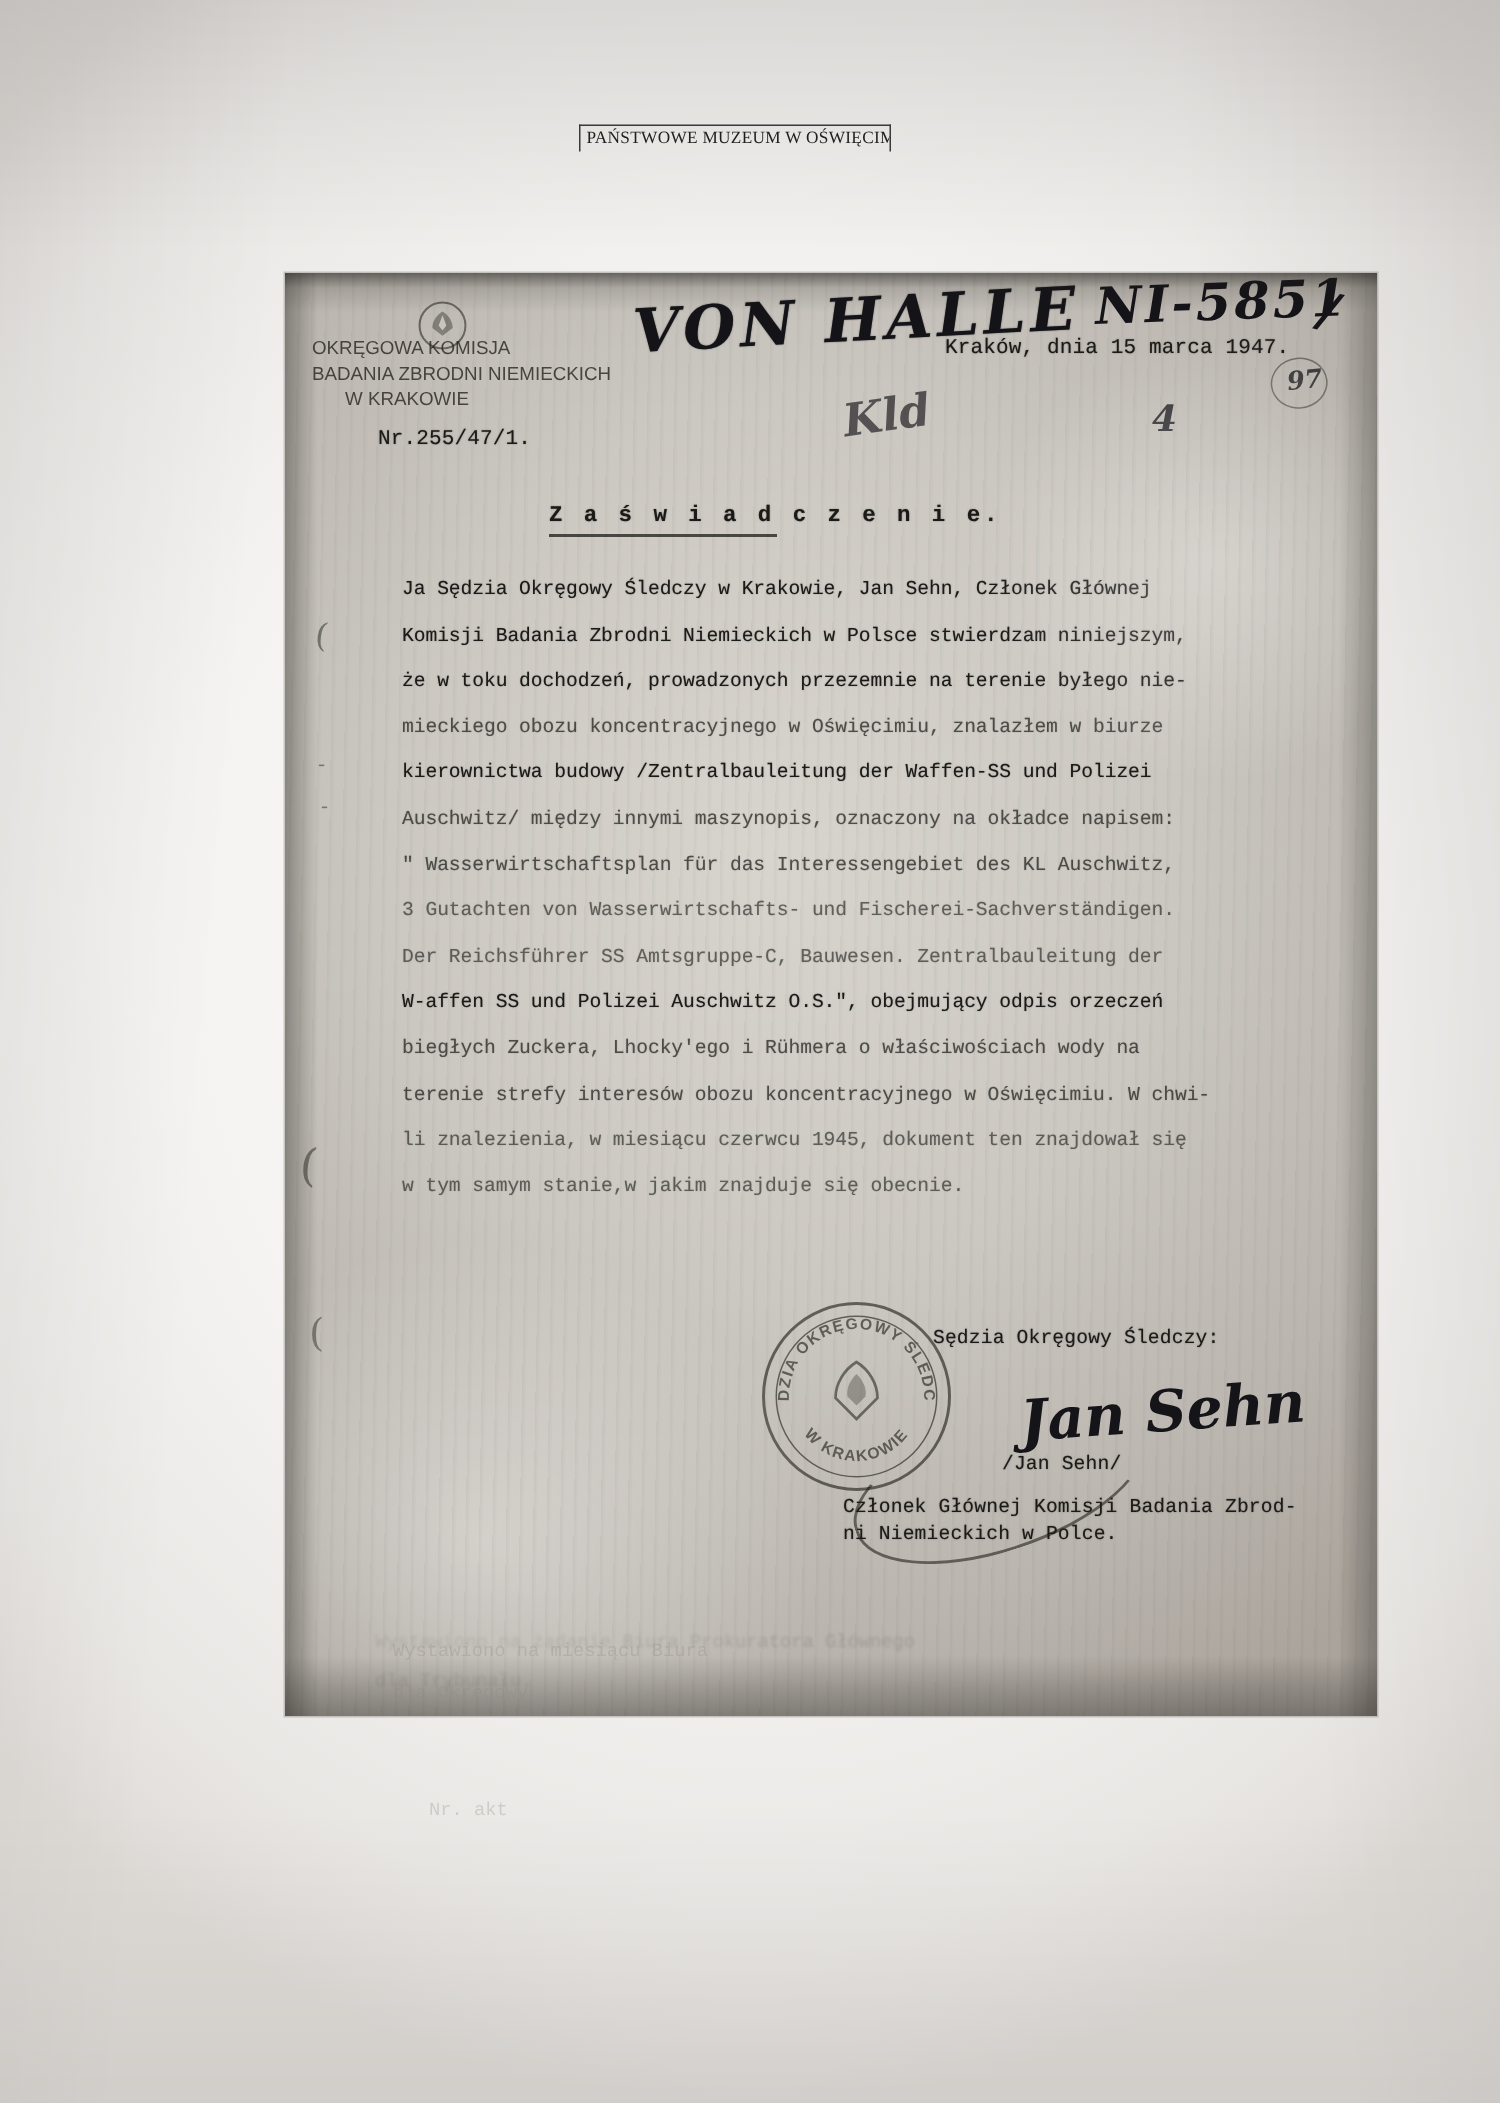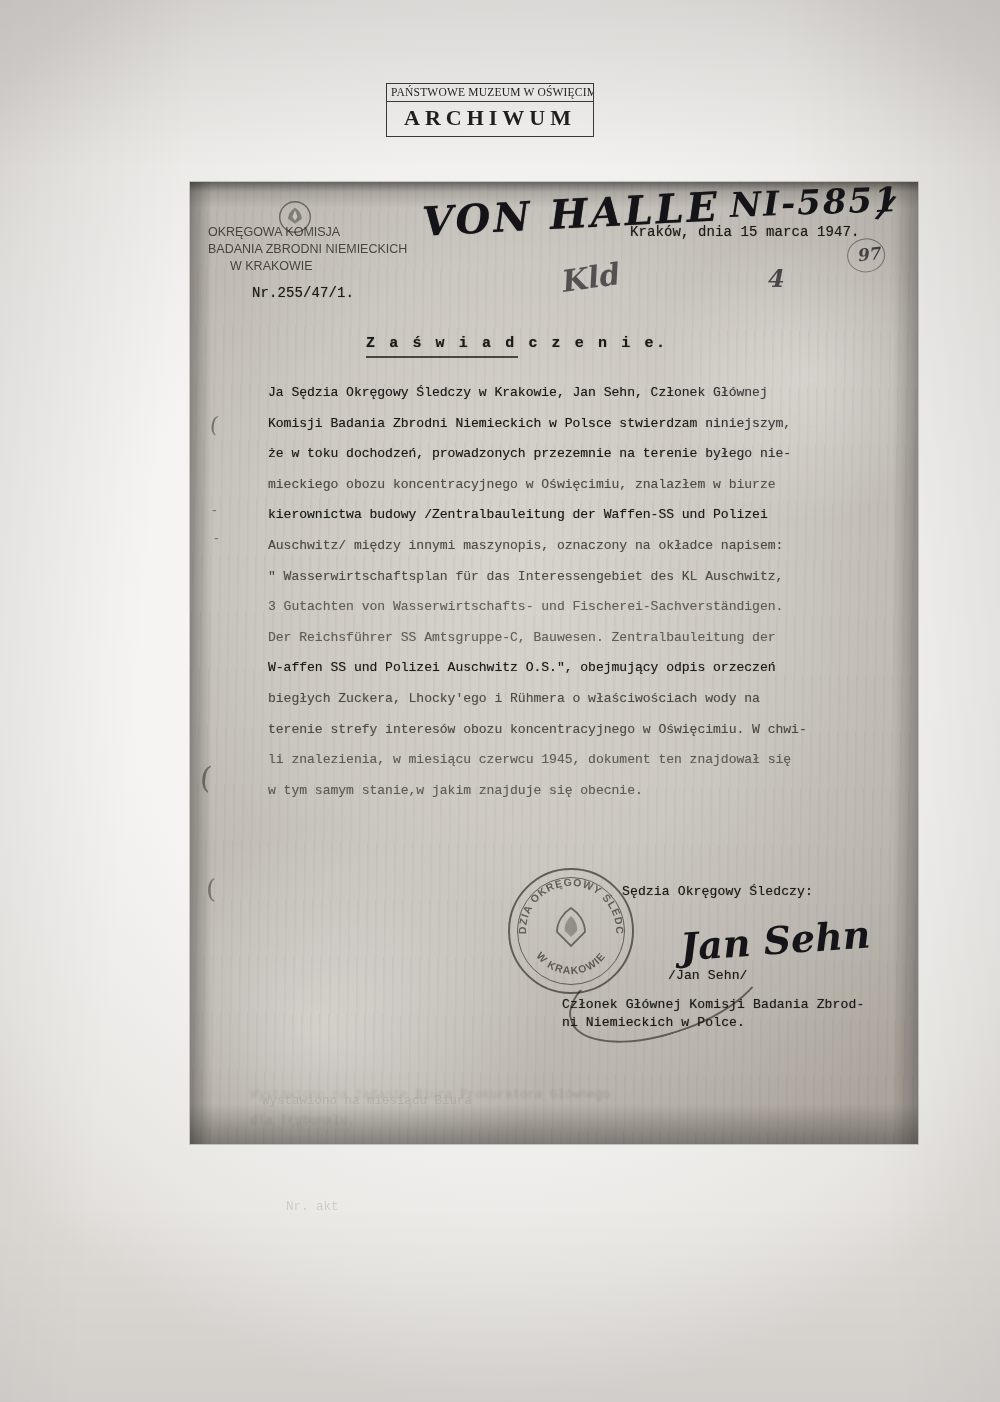--- a/index.html
+++ b/index.html
@@ -383,21 +383,20 @@
   #page-ghost-2 { left: 262px; top: 1122px; }
   #page-ghost-3 { left: 286px; top: 1200px; }
 </style>
 </head>
 <body>
 
 <div id="scan-page"></div>
 
 <div id="archive-stamp">
   <div class="museum-line">PAŃSTWOWE MUZEUM W OŚWIĘCIMIU</div>
-  <div class="archiwum-line">ARCHIWUM</div>
 </div>
 
 <div id="document-sheet">
 
   <svg id="eagle-stamp-top" viewBox="0 0 40 40">
     <circle cx="20" cy="20" r="18" fill="none" stroke="#24221e" stroke-width="1.6"></circle>
     <path d="M20 9 C15 12 12 17 12 22 L20 28 L28 22 C28 17 25 12 20 9 Z" fill="#2a2824" opacity="0.75"></path>
     <path d="M20 12 L17 20 L20 24 L23 20 Z" fill="#cfccc6"></path>
   </svg>
 

